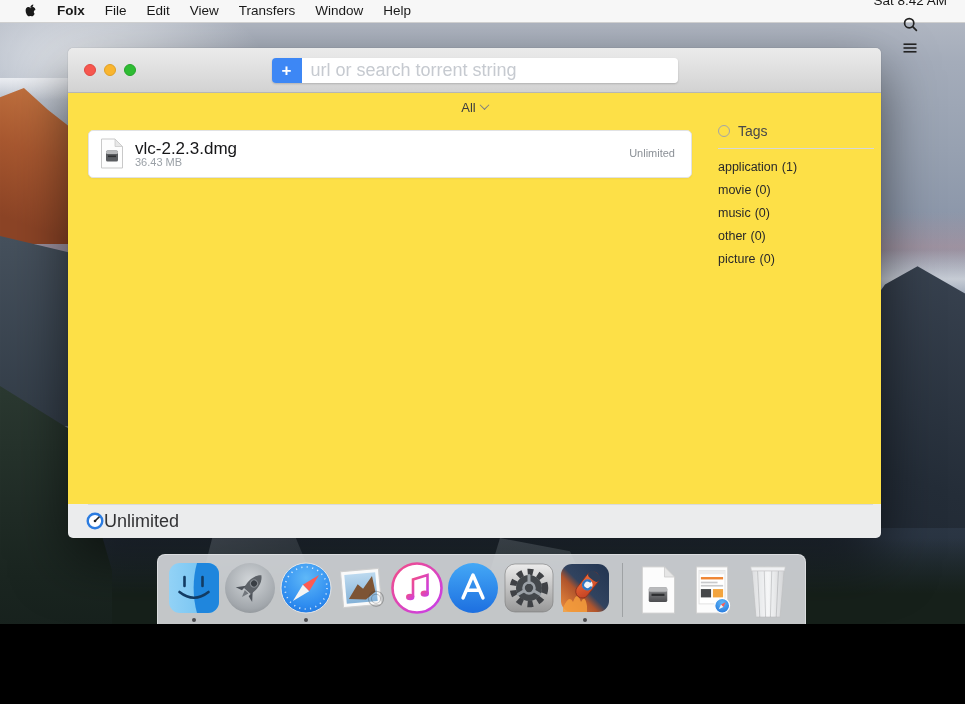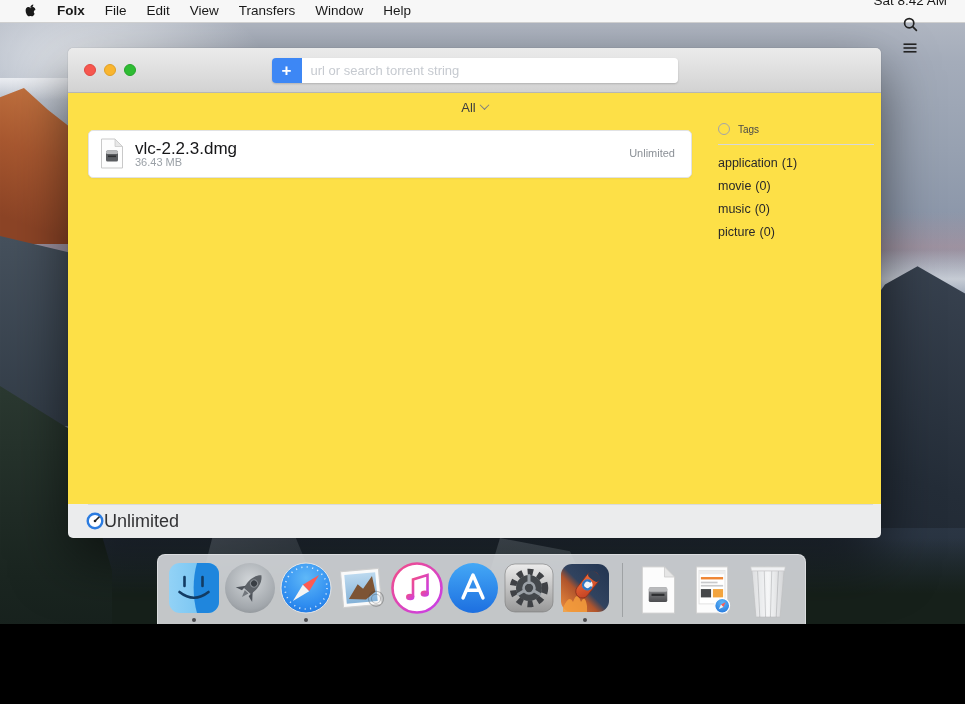--- a/index.html
+++ b/index.html
@@ -43,40 +43,40 @@
   .lights{position:absolute;left:16px;top:16px;display:flex;gap:8px;}
   .light{width:12px;height:12px;border-radius:50%;}
   .light.red{background:#f6574f;border:1px solid #e14640;box-sizing:border-box;}
   .light.yellow{background:#f9b52f;border:1px solid #e0a023;box-sizing:border-box;}
   .light.green{background:#2ebc33;border:1px solid #24a52a;box-sizing:border-box;}
   .searchwrap{position:absolute;left:50%;top:10px;transform:translateX(-50%);width:406px;height:25px;display:flex;
     border-radius:4px;box-shadow:0 1px 2px rgba(0,0,0,.18);}
   .addbtn{width:30px;background:#3d87f5;color:#fff;border:none;border-radius:4px 0 0 4px;
     font-size:17px;font-weight:bold;line-height:23px;text-align:center;padding:0;cursor:pointer;}
   .searchinput{flex:1;border:none;outline:none;background:#fff;border-radius:0 4px 4px 0;
-    padding:0 9px;font-size:13px;color:#333;font-family:"Liberation Sans",sans-serif;}
+    padding:0 9px;font-size:18px;color:#333;font-family:"Liberation Sans",sans-serif;}
   .searchinput::placeholder{color:#c6cad0;}
 
   .content{flex:1;background:#fde047;position:relative;}
   .filter{position:absolute;left:0;right:0;top:7px;display:flex;justify-content:center;align-items:center;gap:5px;cursor:pointer;}
   .filter .lbl{font-size:13px;color:#3d3d3f;}
   .chev{width:6px;height:6px;border-right:1.5px solid #7d7d80;border-bottom:1.5px solid #7d7d80;
     transform:rotate(45deg) translate(-1px,-1px);margin-top:-3px;}
 
   .card{position:absolute;left:20px;top:37px;width:602px;height:46px;background:#fff;
     border:1px solid #e1e2e4;border-radius:5px;box-shadow:0 1px 2px rgba(0,0,0,.05);}
   .card .ficon{position:absolute;left:11px;top:7px;}
   .card .fname{position:absolute;left:46px;top:8px;font-size:17px;color:#161618;}
   .card .fsize{position:absolute;left:46px;top:25px;font-size:11px;color:#9aa0a6;}
   .card .fstatus{position:absolute;right:16px;top:16px;font-size:11px;color:#8b9096;}
 
   .tags{position:absolute;left:650px;top:30px;width:156px;}
   .tags-head{display:flex;align-items:center;gap:8px;}
   .tags-circle{width:12px;height:12px;border-radius:50%;border:1.5px solid #a3a5a8;box-sizing:border-box;}
-  .tags-title{font-size:10px;color:#48484a;}
+  .tags-title{font-size:14px;color:#48484a;}
   .tags-div{height:1px;background:#d6d8da;margin-top:9px;}
   .tags-list{margin-top:7px;}
   .tag-item{height:23px;line-height:23px;font-size:12.5px;color:#28282a;cursor:pointer;}
   .tag-item .cnt{margin-left:4px;}
 
   .footer{flex:0 0 34px;background:#ebeced;position:relative;display:flex;align-items:center;padding-left:18px;}
   .footer::before{content:"";position:absolute;top:0;left:20px;right:8px;height:1px;background:#d9dadc;}
   .speedlbl{font-size:18px;color:#323234;margin-left:0;}
 
   
@@ -190,20 +190,21 @@
       <div class="tags">
         <div class="tags-head">
           <span class="tags-circle"></span>
           <span class="tags-title">Tags</span>
         </div>
         <div class="tags-div"></div>
         <div class="tags-list">
           <div class="tag-item"><span>application</span><span class="cnt">(1)</span></div>
           <div class="tag-item"><span>movie</span><span class="cnt">(0)</span></div>
           <div class="tag-item"><span>music</span><span class="cnt">(0)</span></div>
+          <div class="tag-item"><span>other</span><span class="cnt">(0)</span></div>
           <div class="tag-item"><span>picture</span><span class="cnt">(0)</span></div>
         </div>
       </div>
     </div>
 
     <div class="footer">
       <svg width="18" height="18" viewBox="0 0 18 18">
         <circle cx="9" cy="9" r="7.3" fill="#fff" stroke="#2c7ce0" stroke-width="2.4"></circle>
         <path d="M9 9 L13 5.2" stroke="#222" stroke-width="1.6" stroke-linecap="round"></path>
         <circle cx="9" cy="9" r="1.3" fill="#222"></circle>

